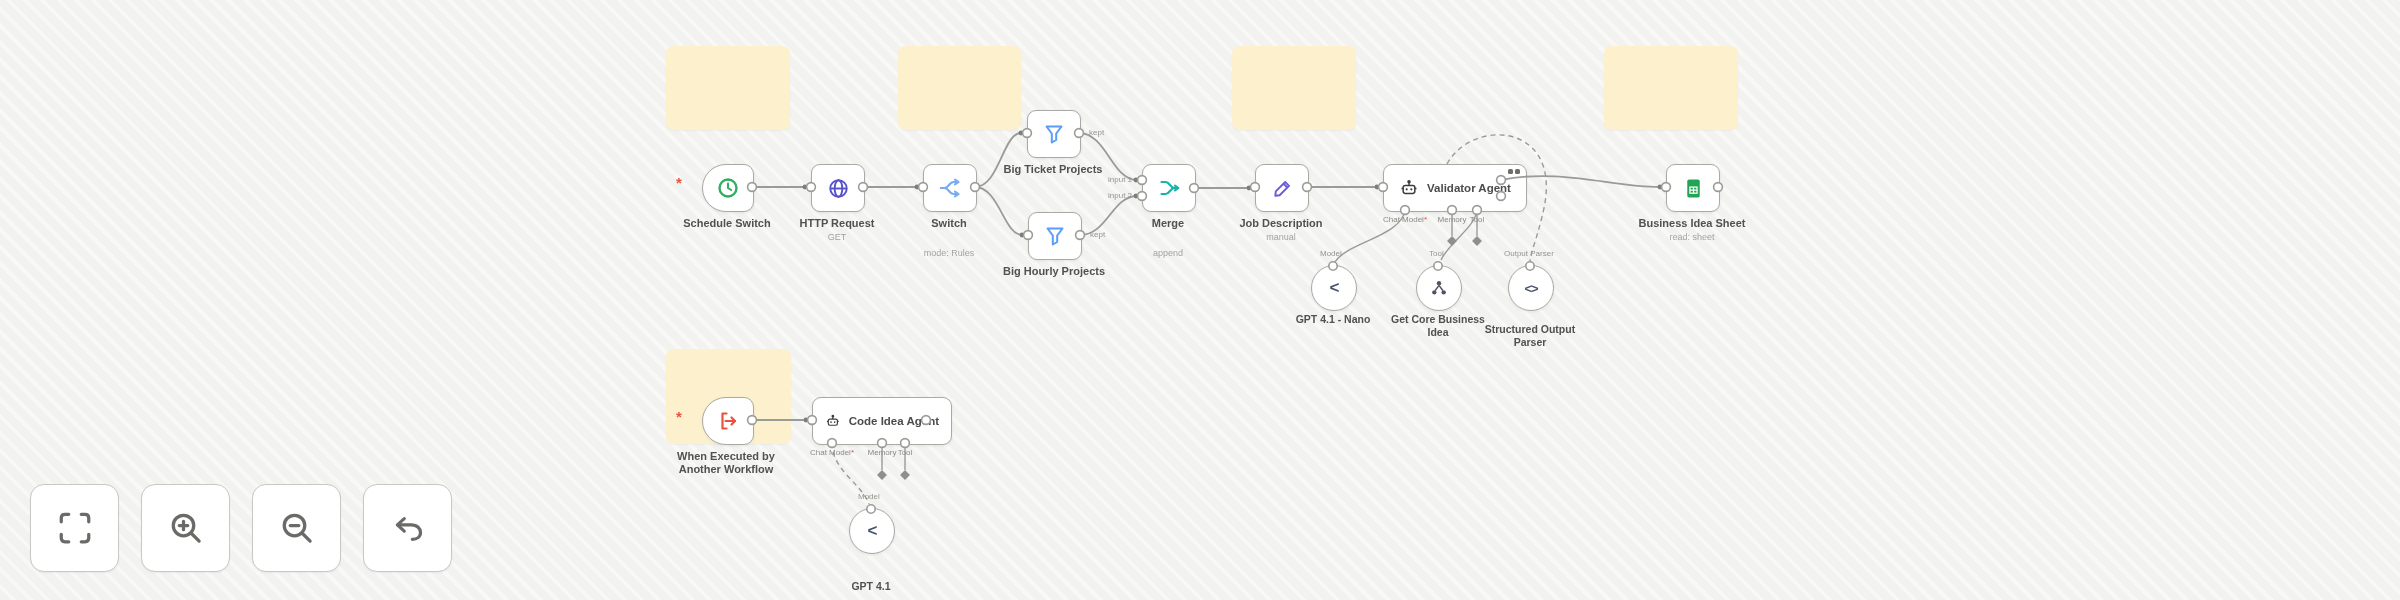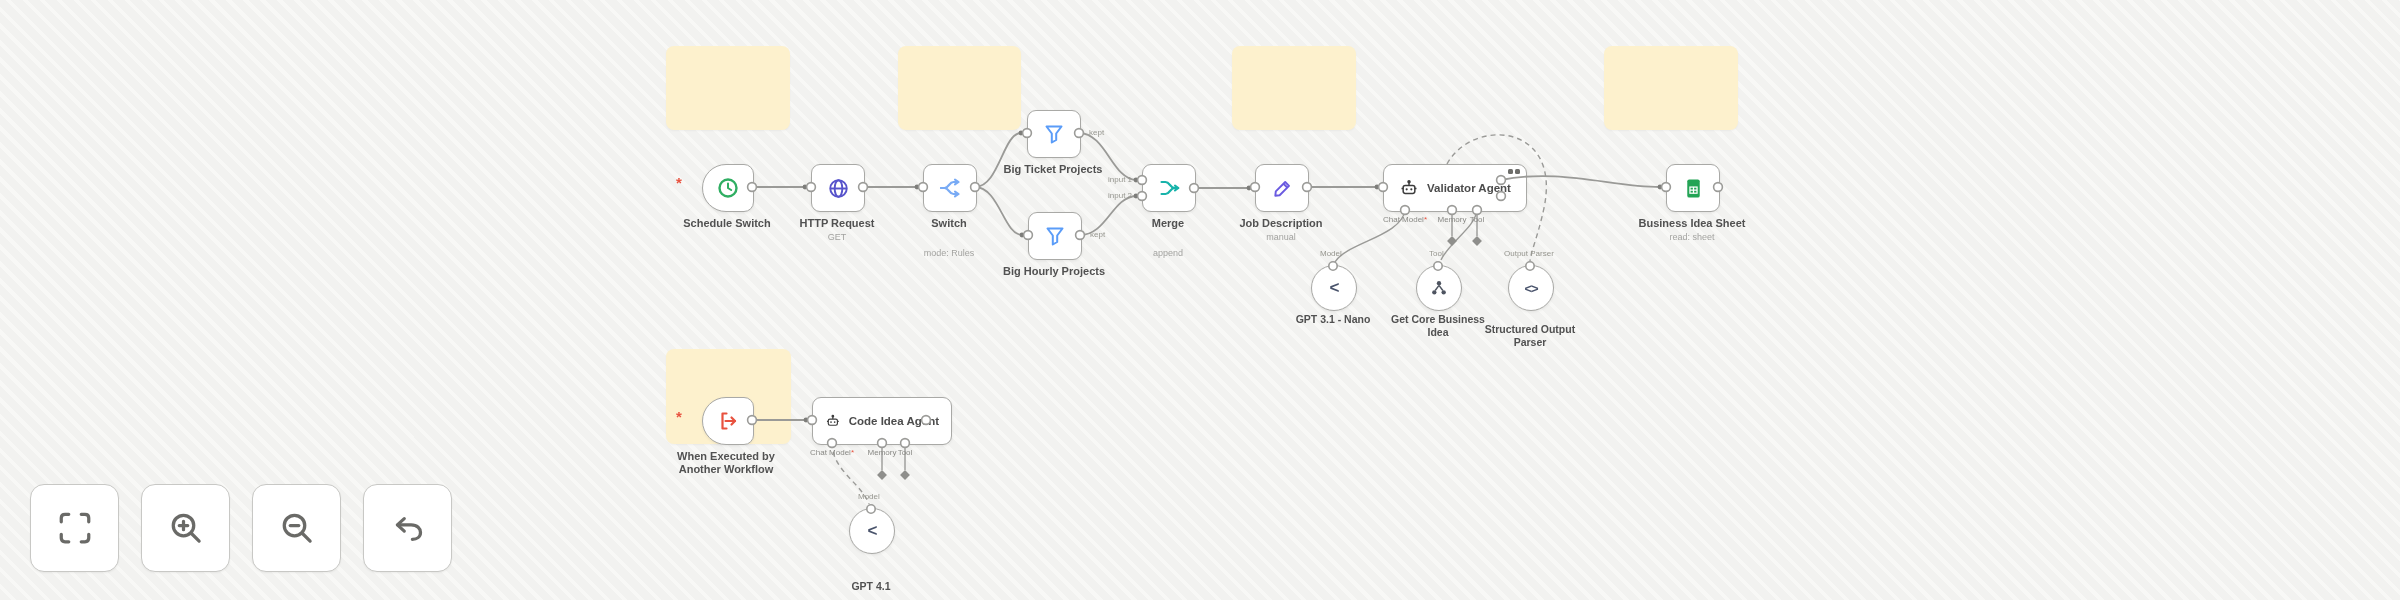--- a/index.html
+++ b/index.html
@@ -254,21 +254,21 @@
   <div class="conn-label" style="left:1108px;top:175px">input 1</div>
   <div class="conn-label" style="left:1108px;top:191px">input 2</div>
 
   <div class="conn-label" style="left:1320px;top:249px">Model</div>
   <div class="conn-label" style="left:1429px;top:249px">Tool</div>
   <div class="conn-label" style="left:1504px;top:249px">Output Parser</div>
 
   <div class="node node--circle" style="left:1311px;top:265px">
     <span class="glyph">&lt;</span>
   </div>
-  <div class="node-label" style="left:1273px;top:313px;width:120px;font-size:10.5px">GPT 3.1 - Nano</div>
+  <div class="node-label" style="left:1273px;top:313px;width:120px;font-size:10.5px">GPT 4.1 - Nano</div>
 
   <div class="node node--circle" style="left:1416px;top:265px">
     <svg width="20" height="20" viewBox="0 0 24 24">
       <g fill="#4e5460">
         <circle cx="12" cy="6.2" r="2.6"></circle>
           <circle cx="6.4" cy="17.2" r="2.6"></circle>
           <circle cx="17.6" cy="17.2" r="2.6"></circle>
       </g>
       <path d="M12 8.8 L7.4 15 M12 8.8 L16.6 15" stroke="#4e5460" stroke-width="1.8" fill="none"></path>
     </svg>

